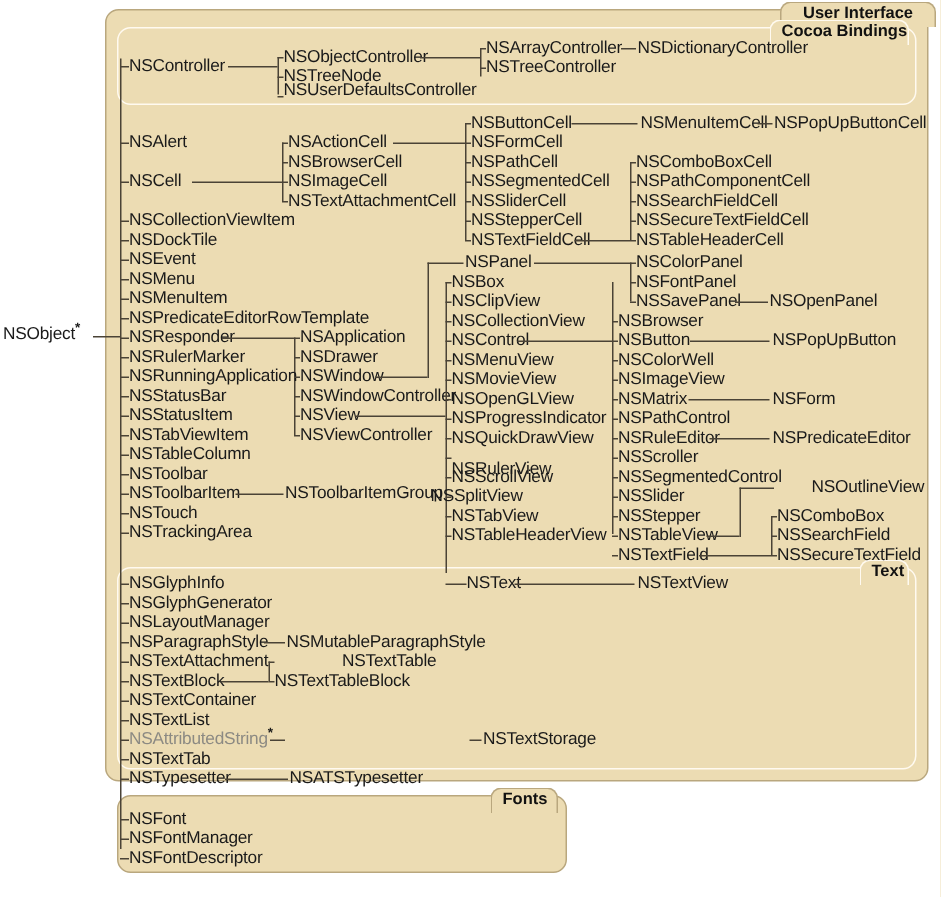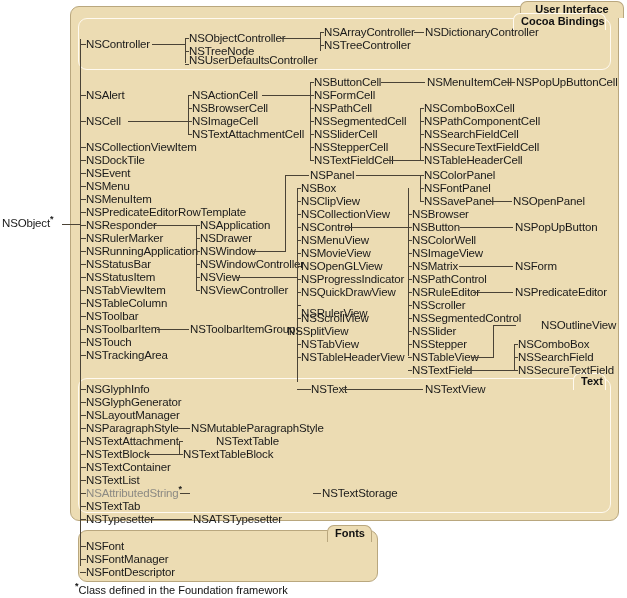--- a/index.html
+++ b/index.html
@@ -338,21 +338,21 @@
   <div class="h" style="left:80px;top:428px;width:6px;"></div>
   <div class="h" style="left:176px;top:428px;width:14px;"></div>
   <div class="node" style="left:191px;top:422px;">NSMutableParagraphStyle</div>
 
   <div class="node" style="left:86px;top:435px;">NSTextAttachment</div>
   <div class="h" style="left:80px;top:441px;width:6px;"></div>
   <div class="node" style="left:86px;top:448px;">NSTextBlock</div>
   <div class="h" style="left:80px;top:454px;width:6px;"></div>
   <div class="h" style="left:147px;top:454px;width:32px;"></div>
   <div class="v" style="left:179px;top:441px;height:13px;"></div>
-  <div class="node" style="left:171px;top:435px;padding-left:45px;">NSTextTable</div>
+  <div class="node" style="left:183px;top:435px;padding-left:45px;">NSTextTable</div>
   <div class="h" style="left:179px;top:441px;width:4px;"></div>
   <div class="node" style="left:183px;top:448px;">NSTextTableBlock</div>
   <div class="h" style="left:179px;top:454px;width:4px;"></div>
 
   <div class="node" style="left:86px;top:461px;">NSTextContainer</div>
   <div class="h" style="left:80px;top:467px;width:6px;"></div>
   <div class="node" style="left:86px;top:474px;">NSTextList</div>
   <div class="h" style="left:80px;top:480px;width:6px;"></div>
 
   <div class="node dim" style="left:86px;top:487px;"><span>NSAttributedString</span><sup style="color:#1a1a1a;">*</sup></div>
@@ -368,17 +368,14 @@
   <div class="h" style="left:150px;top:519px;width:42px;"></div>
   <div class="node" style="left:193px;top:513px;">NSATSTypesetter</div>
 
   <div class="node" style="left:86px;top:540px;">NSFont</div>
   <div class="h" style="left:80px;top:546px;width:6px;"></div>
   <div class="node" style="left:86px;top:553px;">NSFontManager</div>
   <div class="h" style="left:80px;top:559px;width:6px;"></div>
   <div class="node" style="left:86px;top:566px;">NSFontDescriptor</div>
   <div class="h" style="left:80px;top:572px;width:6px;"></div>
 
-  <div class="footnote" style="left:75px;top:584px;">
-    <sup>*</sup><span>Class defined in the Foundation framework</span>
-  </div>
 
 </div>
 
 </body></html>

